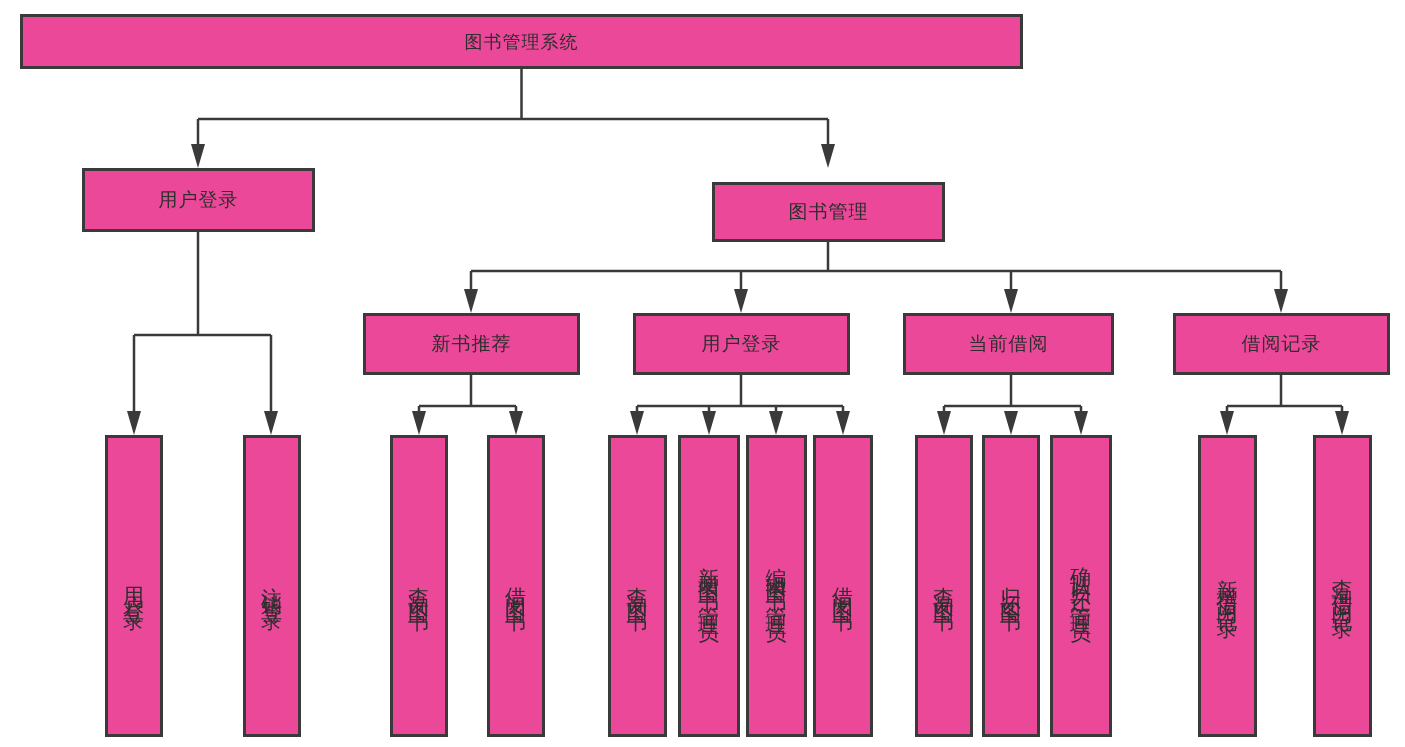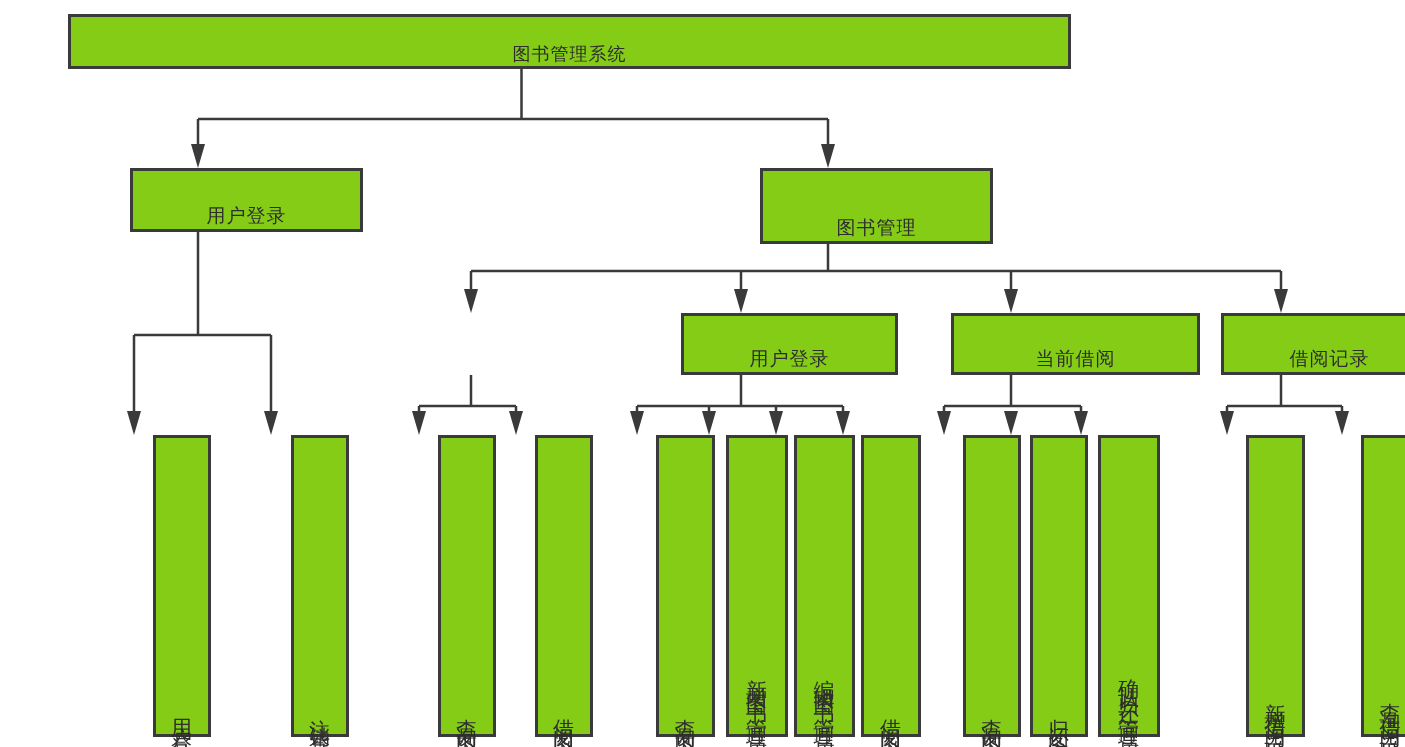--- a/index.html
+++ b/index.html
@@ -11,27 +11,26 @@
     font-family:"Liberation Sans","DejaVu Sans",sans-serif;
     color:#2e2e2e;
   }
   #connector-layer{
     position:absolute;left:0;top:0;width:1405px;height:747px;
     pointer-events:none;
   }
   .node{
     position:absolute;
     box-sizing:border-box;
-    background:#84cc16;
+    background:#ec4899;
     border:3px solid #3a3a3a;
     display:flex;
-    align-items:flex-end;
+    align-items:center;
     justify-content:center;
     text-align:center;
-    margin-left:48px;
   }
   .h-node{font-size:19px;letter-spacing:1px;}
   .root-node{font-size:18px;letter-spacing:1px;}
   .v-node span{
     writing-mode:vertical-rl;
     text-orientation:mixed;
     font-size:21px;
     letter-spacing:8px;
     line-height:1;
   }
@@ -93,28 +92,31 @@
     </g>
   </svg>
 
   <div class="node root-node" style="left:20px;top:14px;width:1003px;height:55px">
     <span>图书管理系统</span>
   </div>
 
   <div class="node h-node" style="left:82px;top:168px;width:233px;height:64px">
     <span>用户登录</span>
   </div>
-  <div class="node h-node" style="left:712px;top:168px;width:233px;height:76px">
+  <div class="node h-node" style="left:712px;top:182px;width:233px;height:60px">
     <span>图书管理</span>
   </div>
 
+  <div class="node h-node" style="left:363px;top:313px;width:217px;height:62px">
+    <span>新书推荐</span>
+  </div>
   <div class="node h-node" style="left:633px;top:313px;width:217px;height:62px">
     <span>用户登录</span>
   </div>
-  <div class="node h-node" style="left:903px;top:313px;width:249px;height:62px">
+  <div class="node h-node" style="left:903px;top:313px;width:211px;height:62px">
     <span>当前借阅</span>
   </div>
   <div class="node h-node" style="left:1173px;top:313px;width:217px;height:62px">
     <span>借阅记录</span>
   </div>
 
   <div class="node v-node" style="left:105px;top:435px;width:58px;height:302px">
     <span>用户登录</span>
   </div>
   <div class="node v-node" style="left:243px;top:435px;width:58px;height:302px">

